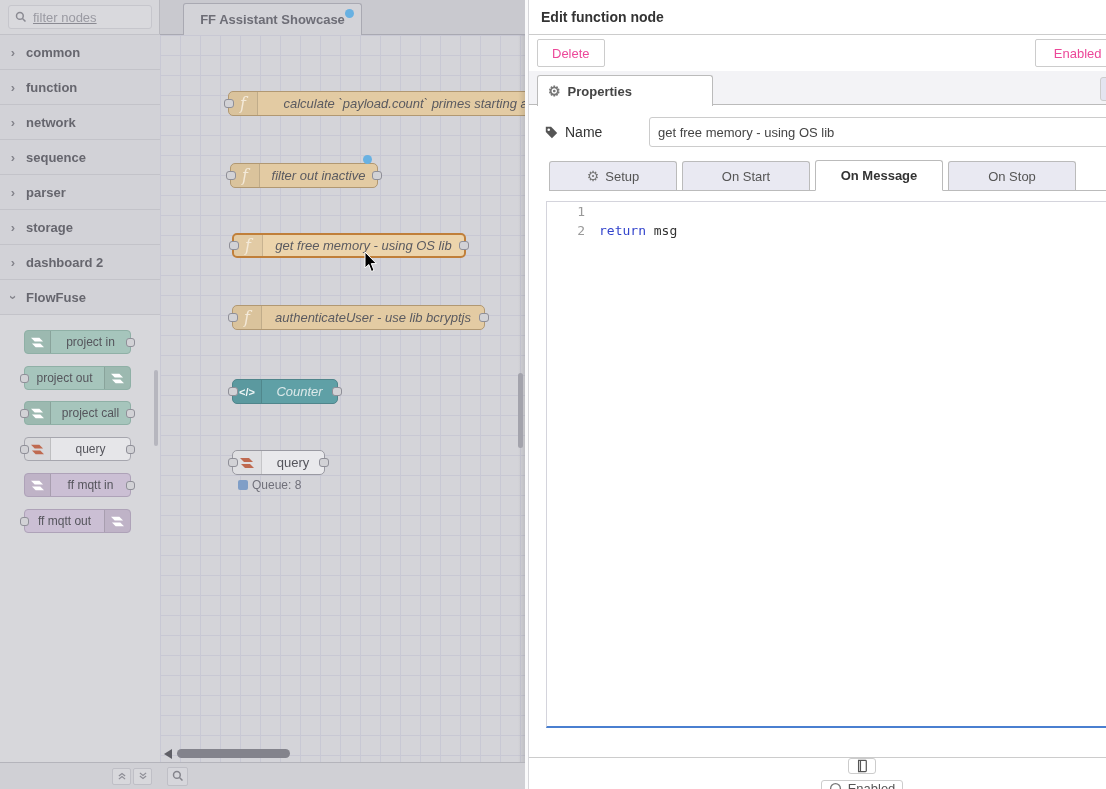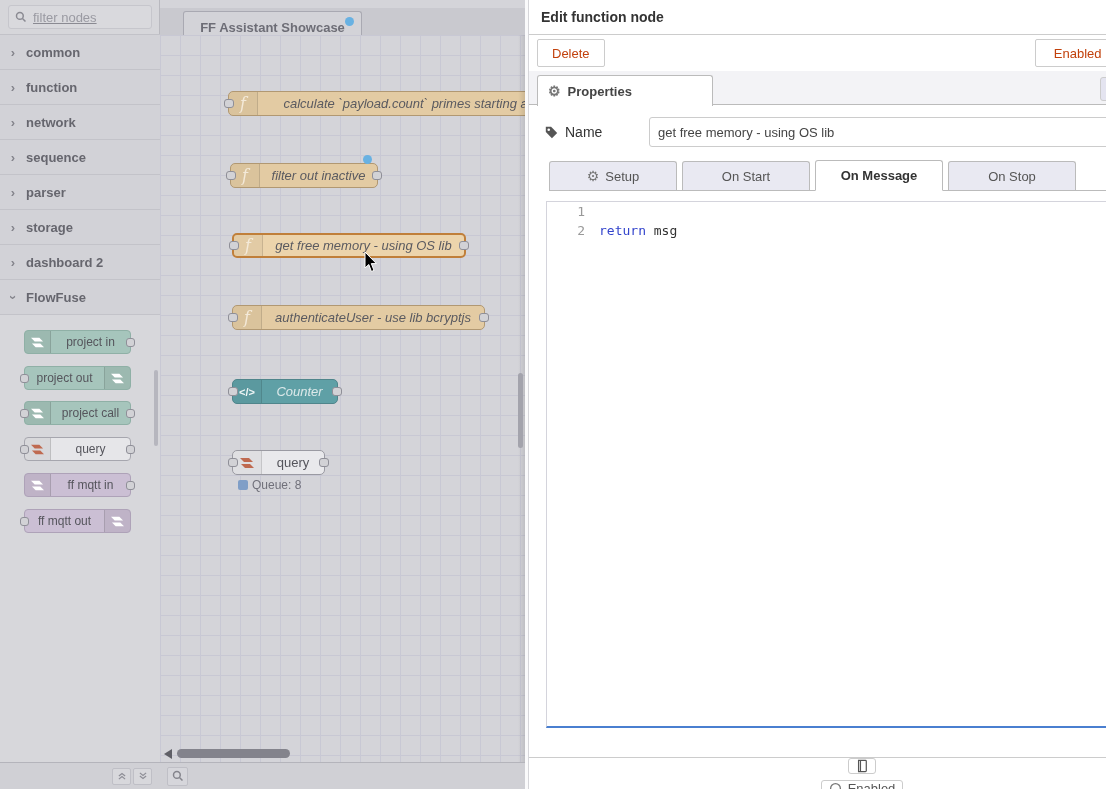--- a/index.html
+++ b/index.html
@@ -40,21 +40,21 @@
   .palette-footer { position:absolute; left:0; bottom:0; width:160px; height:27px;
            background:#d0d0d5; border-top:1px solid #b4b4bb; display:flex; align-items:center;
            justify-content:flex-end; gap:2px; padding-right:8px; }
   .pfbtn { width:19px; height:17px; background:#d8d8dc; border:1px solid #bfbfc6; border-radius:2px;
            display:flex; align-items:center; justify-content:center; cursor:pointer; }
 
   
   .workspace { position:absolute; left:160px; top:0; width:368px; height:789px;
                background:#d4d4d9; border-right:3px solid #fafafb; }
   .tabbar { position:absolute; left:0; top:0; right:0; height:35px; background:#c9c9cf;
-            border-bottom:1px solid #a9a9b2;margin-top:8px; }
+            border-bottom:1px solid #a9a9b2; }
   .flow-tab { position:absolute; left:23px; top:3px; width:179px; height:32px;
             background:#d3d3d8; border:1px solid #a9a9b2; border-bottom:none;
             border-radius:3px 3px 0 0; display:flex; align-items:center; justify-content:center;
             font-size:13px; font-weight:bold; color:#6d6d76; cursor:pointer; }
   .flow-tab .dot { position:absolute; right:7px; top:5px; width:9px; height:9px; border-radius:50%; background:#68b1e2; }
   .canvas { position:absolute; left:0; top:35px; right:0; bottom:27px; overflow:hidden;
             background:#d4d4d9;
             background-image:linear-gradient(#c8c8d4 1px, transparent 1px),
                              linear-gradient(90deg, #c8c8d4 1px, transparent 1px);
             background-size:20px 20px; }
@@ -91,21 +91,21 @@
            border-top:1px solid #b4b4bb; display:flex; align-items:center; padding-left:7px; }
   .cfbtn { width:21px; height:19px; background:#d6d6db; border:1px solid #bfbfc6; border-radius:2px;
            display:flex; align-items:center; justify-content:center; cursor:pointer; }
 
   
   .tray { position:absolute; left:528px; top:0; width:667px; height:789px; background:#fff;
           border-left:1px solid #d6d6da; }
   .tray-header { height:35px; line-height:35px; padding-left:12px; font-size:14px; font-weight:bold;
           color:#333; border-bottom:1px solid #ccc; }
   .tray-toolbar { height:36px; display:flex; align-items:center; padding:0 8px; gap:6px; }
-  .btn { height:28px; border:1px solid #ccc; border-radius:2px; background:#fff; color:#c2410c;
+  .btn { height:28px; border:1px solid #ccc; border-radius:2px; background:#fff; color:#ec4899;
          font:13px "Liberation Sans",sans-serif; padding:0 14px; cursor:pointer; }
   .btn.delete { margin-right:auto; }
   .btn.cancel { padding:0 18px; }
   .btn.done { background:#8c1f1f; border-color:#8c1f1f; color:#fff; font-weight:bold; padding:0 13px; }
   .tray-tabrow { position:relative; height:34px; background:#f3f3f6; border-bottom:1px solid #bbb; }
   .props-tab { position:absolute; left:8px; top:4px; width:176px; height:31px; background:#fff;
          border:1px solid #bbb; border-bottom:none; border-radius:3px 3px 0 0;
          display:flex; align-items:center; gap:7px; padding-left:10px;
          font-size:13px; font-weight:bold; color:#444; cursor:pointer; }
   .gear { color:#777; font-size:14px; line-height:1; }

